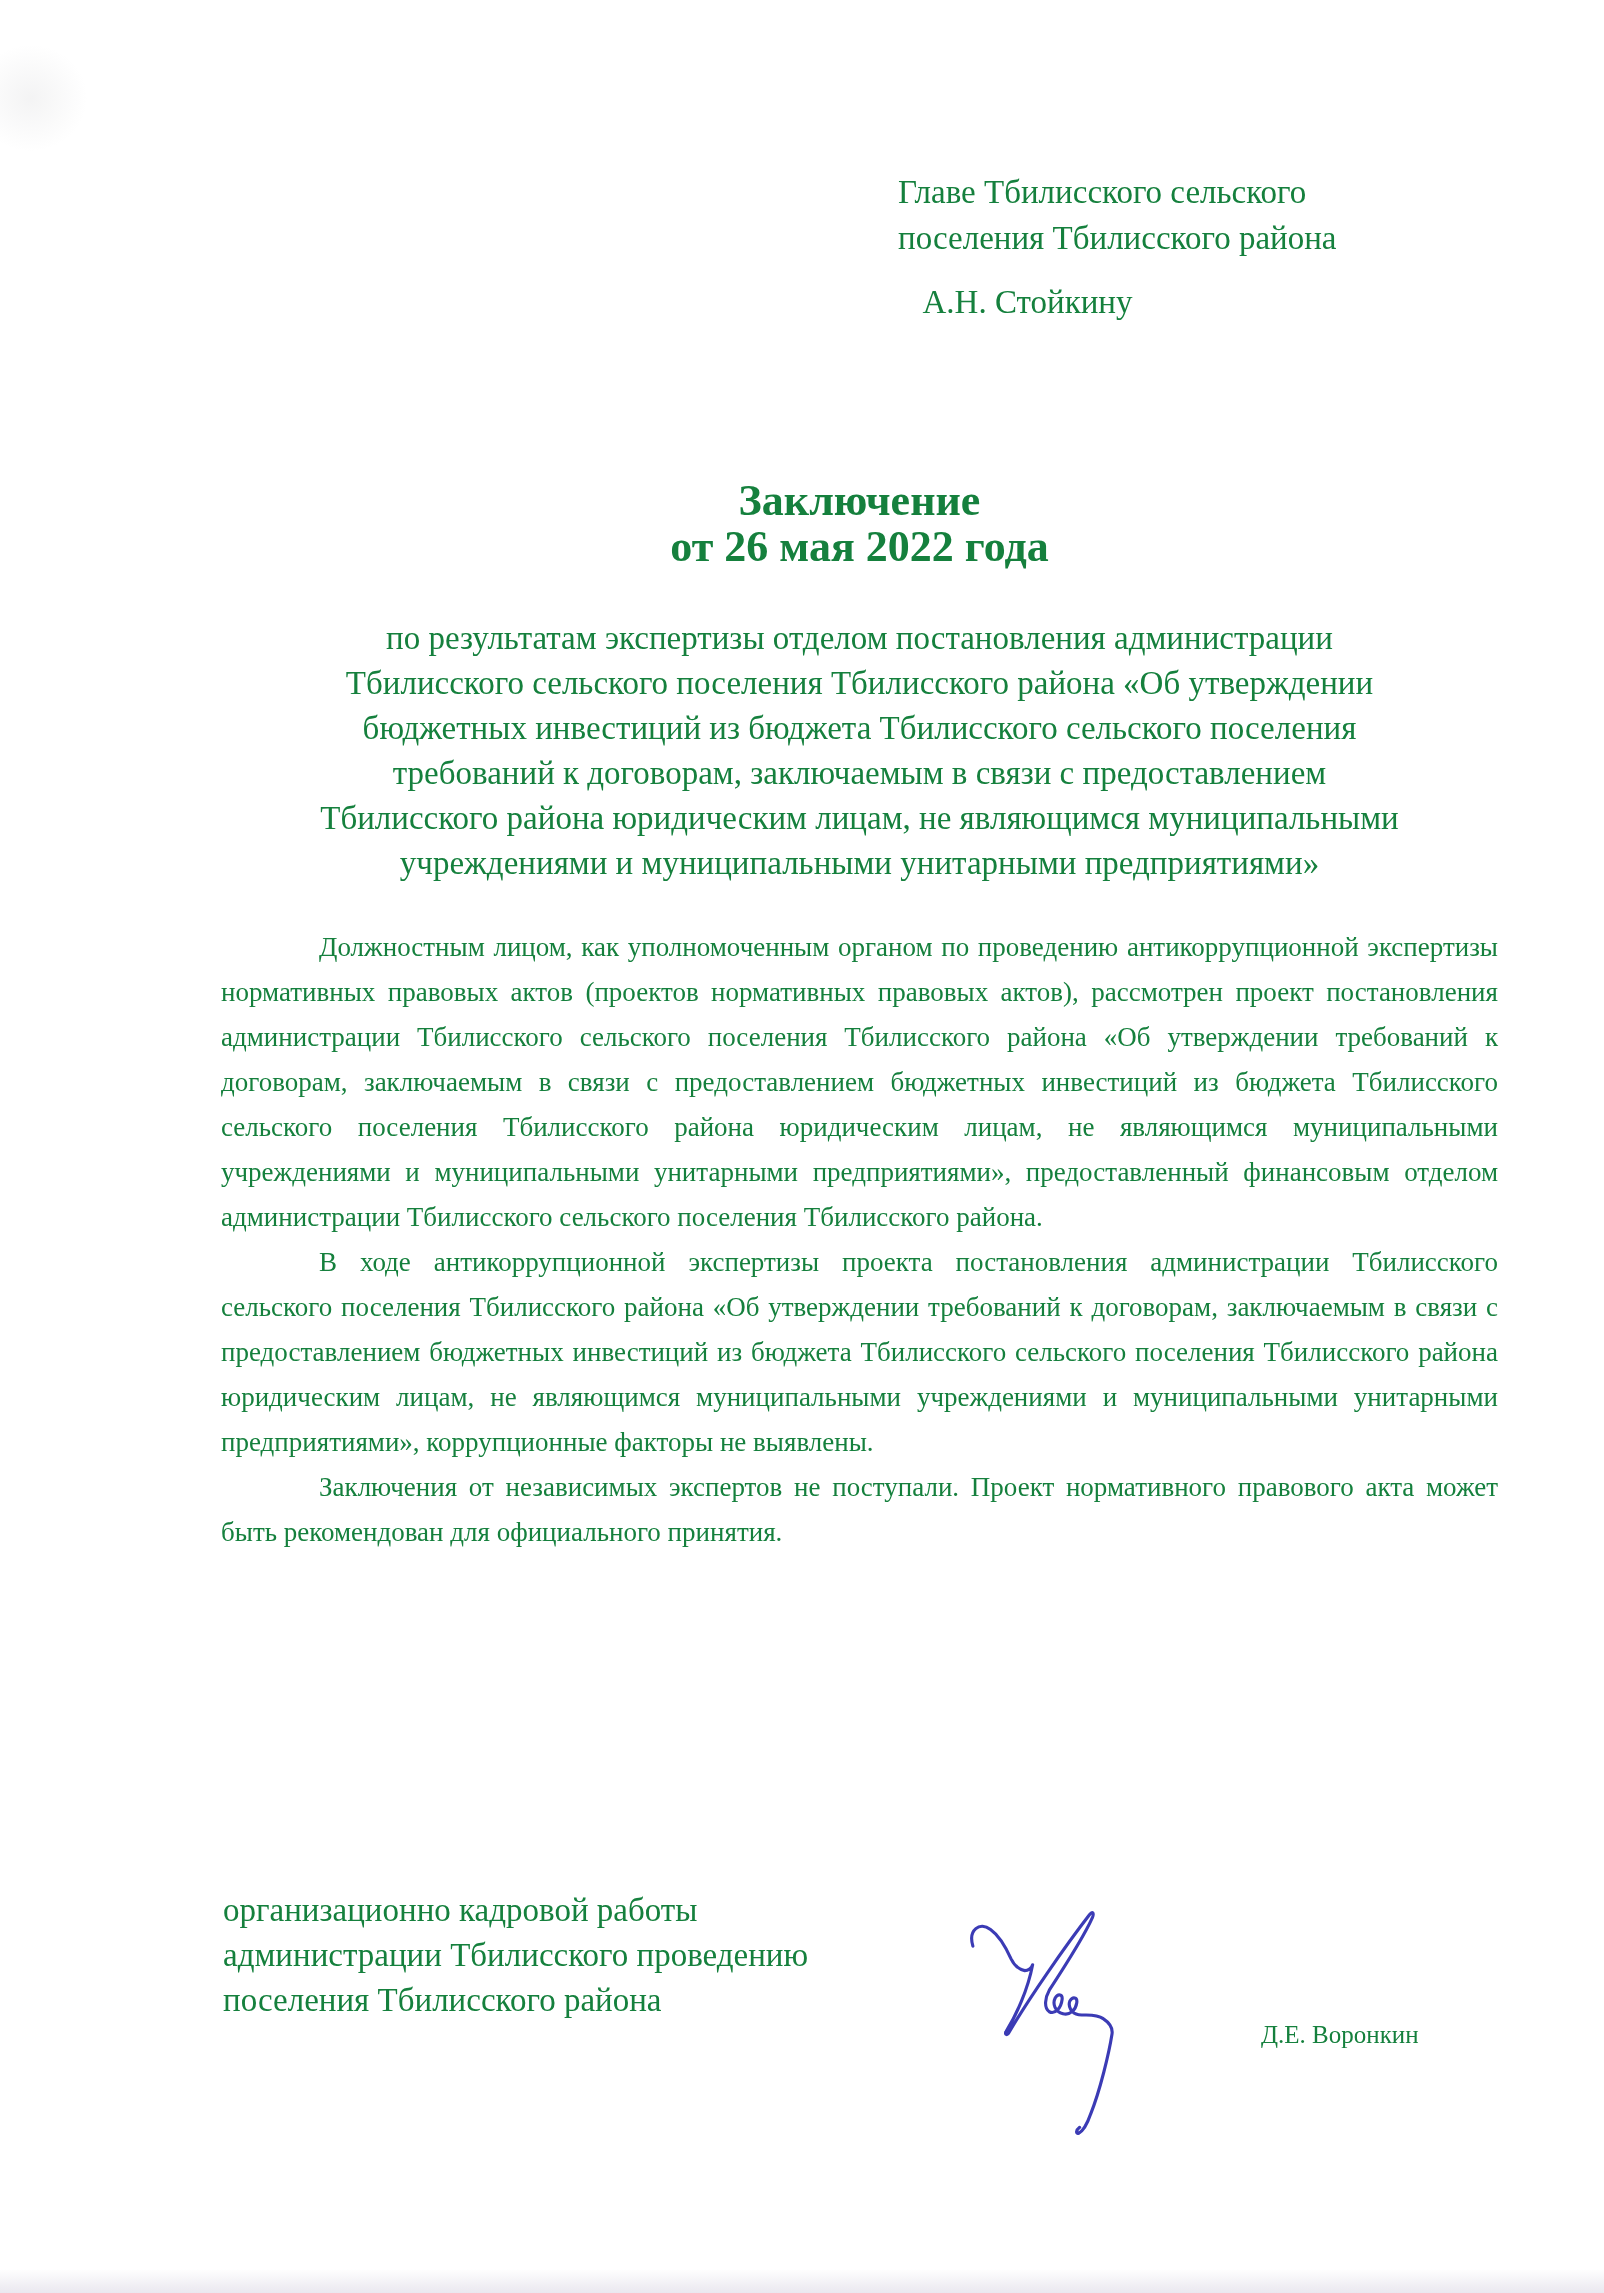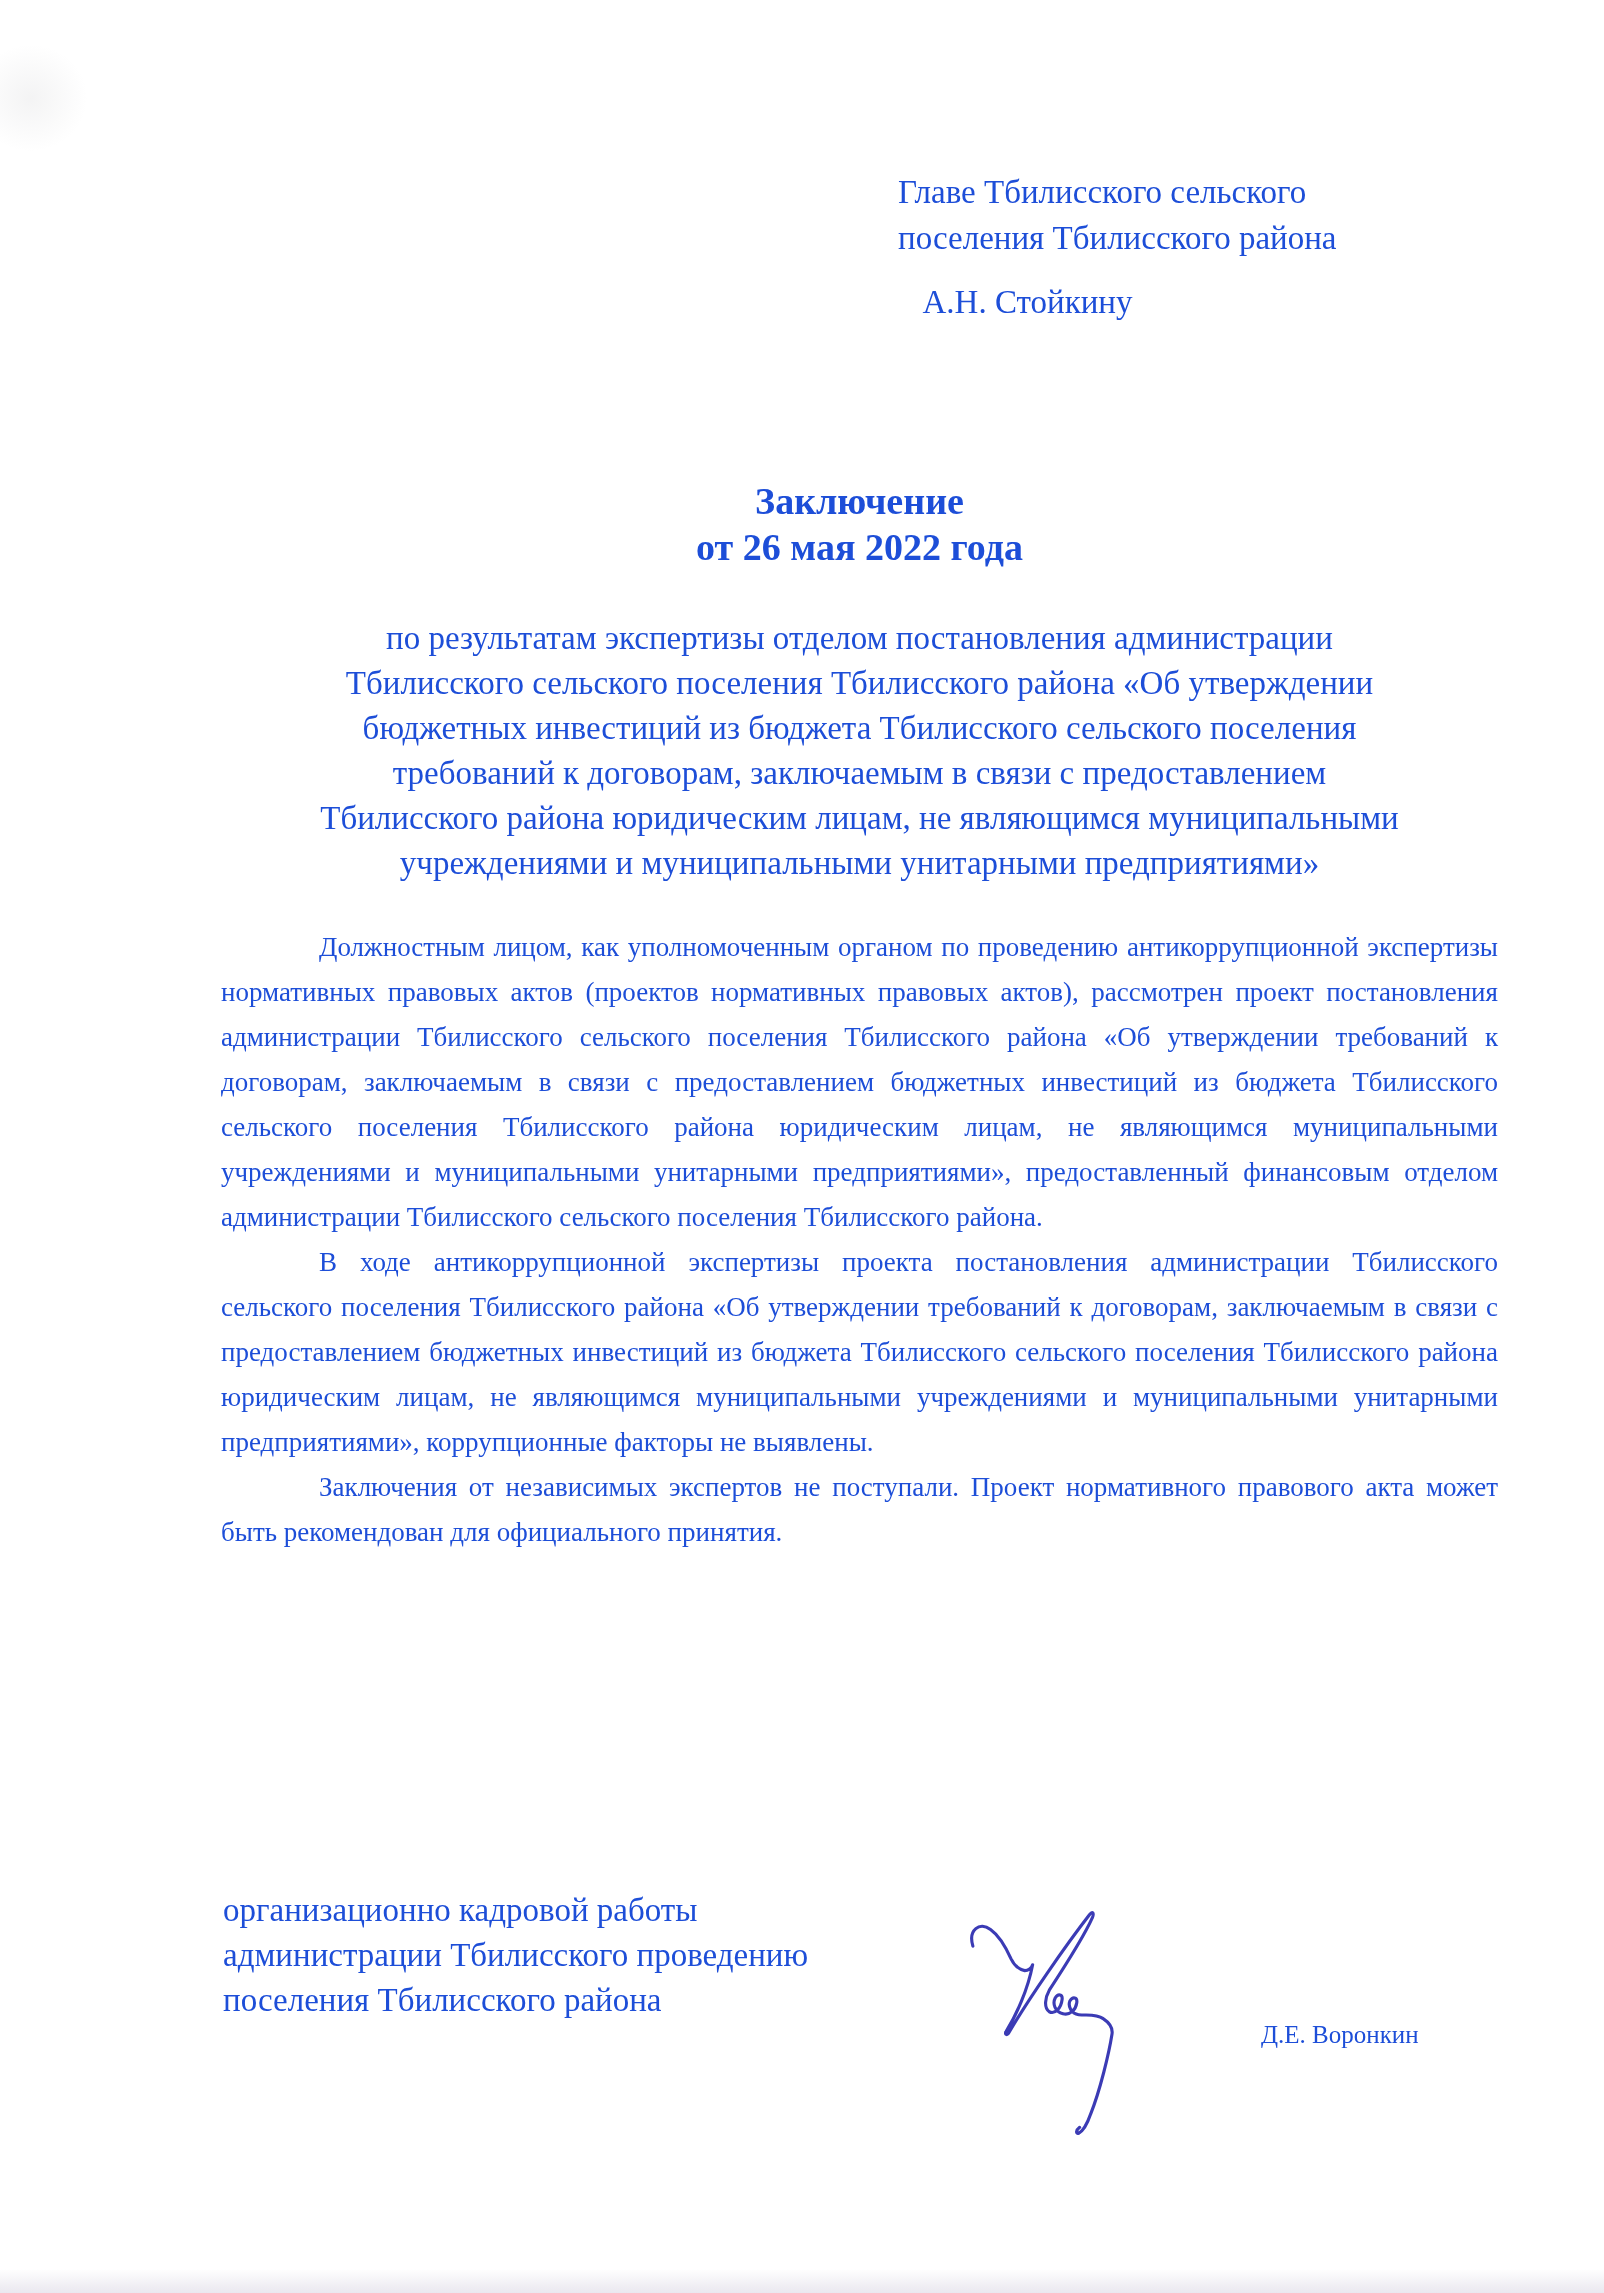--- a/index.html
+++ b/index.html
@@ -8,21 +8,21 @@
     background: #888;
   }
   .page {
     position: relative;
     width: 1605px;
     height: 2294px;
     margin: 0 auto;
     background: #ffffff;
     overflow: hidden;
     font-family: "Liberation Serif", "DejaVu Serif", serif;
-    color: #1d4ed8;
+    color: #15803d;
   }
   
   .scan-smudge-topleft {
     position: absolute;
     left: 0px; top: 44px;
     width: 88px; height: 108px;
     background: radial-gradient(ellipse at 35% 50%, rgba(160,160,165,0.12), rgba(160,160,165,0) 70%);
     pointer-events: none;
   }
   .scan-shadow-bottom {
@@ -45,21 +45,21 @@
     margin-top: 18px;
     padding-left: 24.5px;
   }
   .doc-title {
     position: absolute;
     left: 221px;
     top: 478px;
     width: 1277px;
     text-align: center;
     font-weight: bold;
-    font-size: 38px;
+    font-size: 44px;
     line-height: 46px;
   }
   .subject {
     position: absolute;
     left: 221px;
     top: 616px;
     width: 1277px;
     text-align: center;
     font-size: 33px;
     line-height: 45px;

